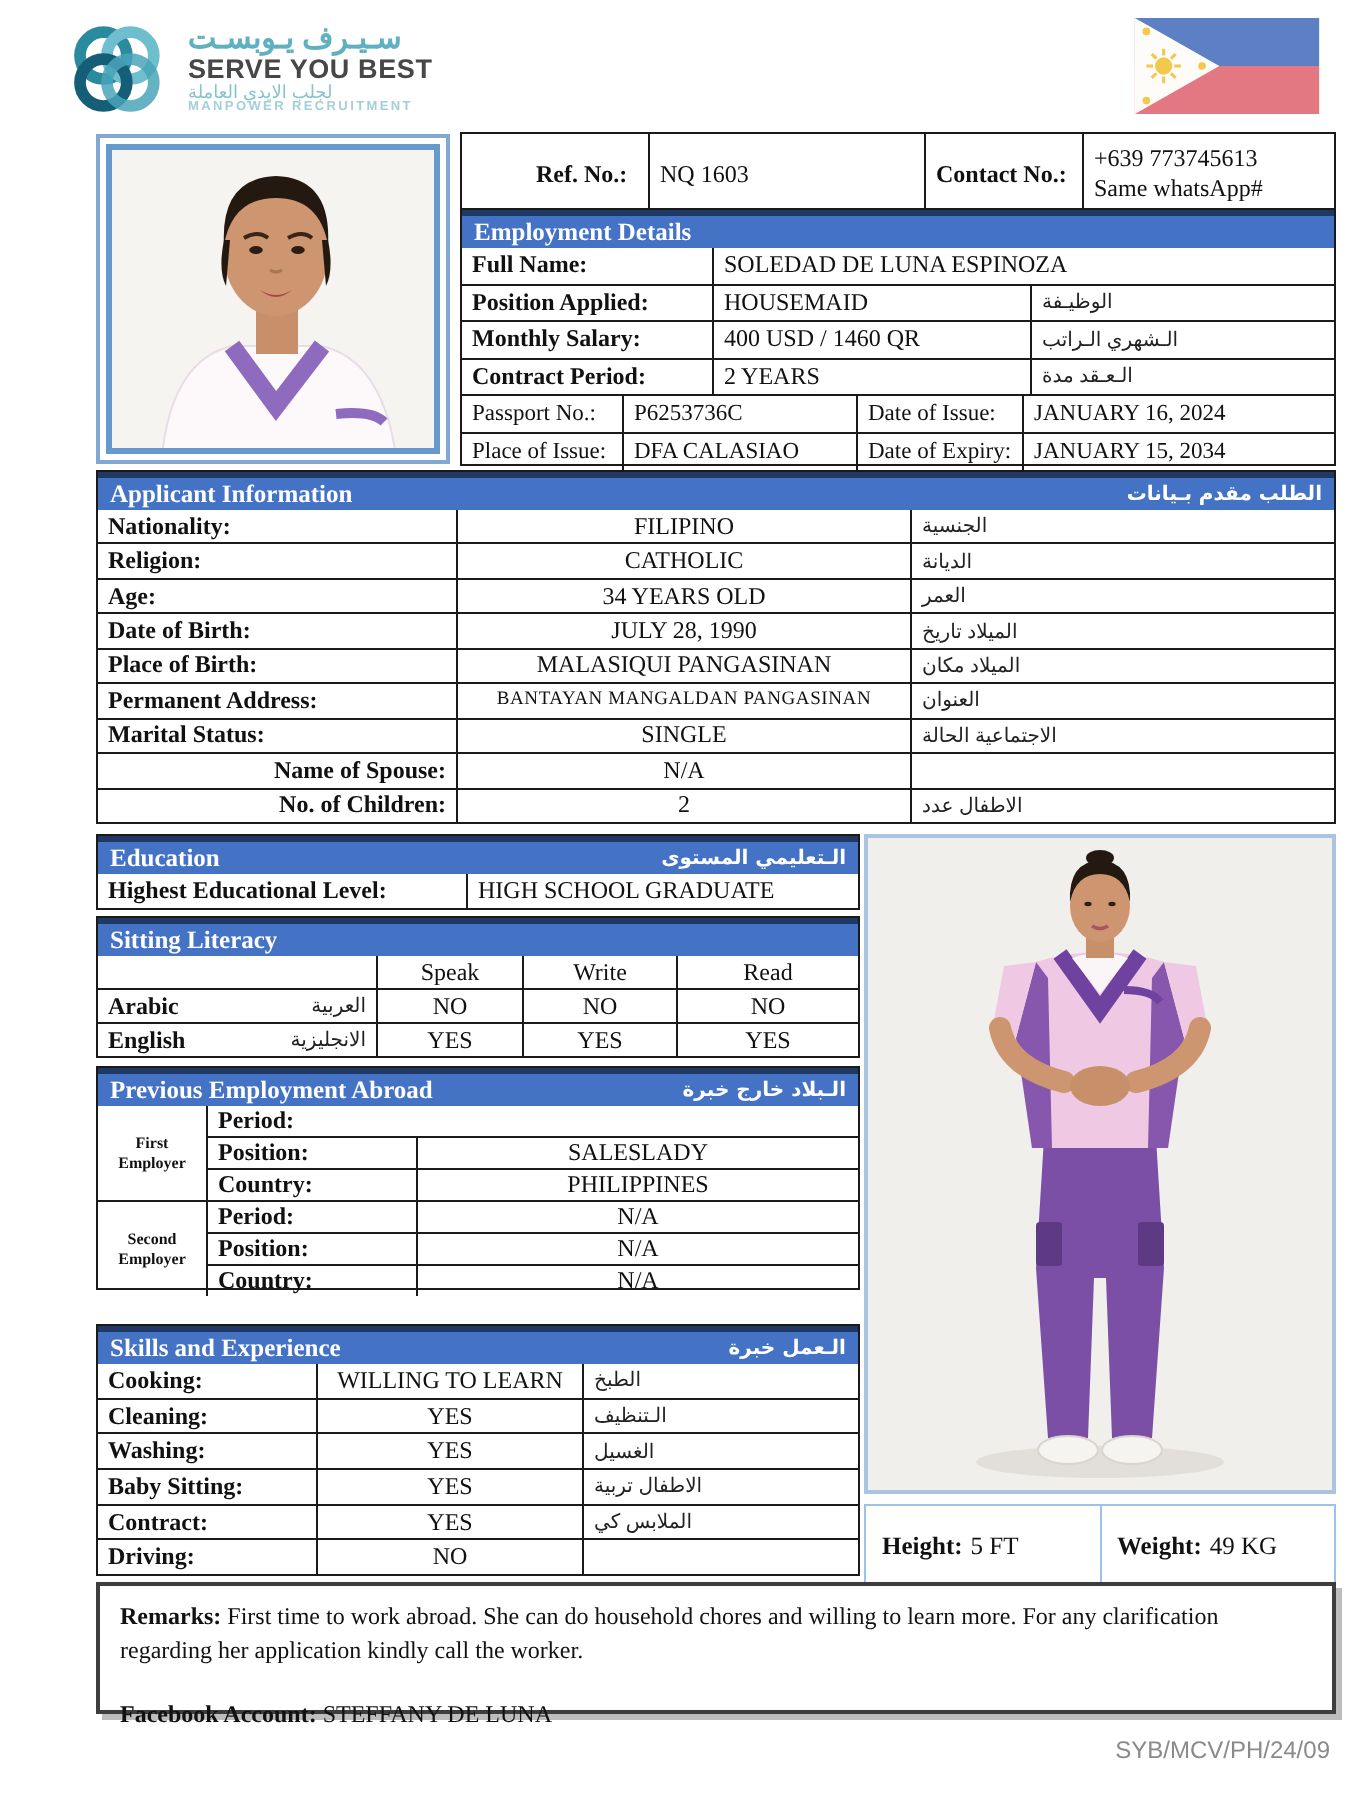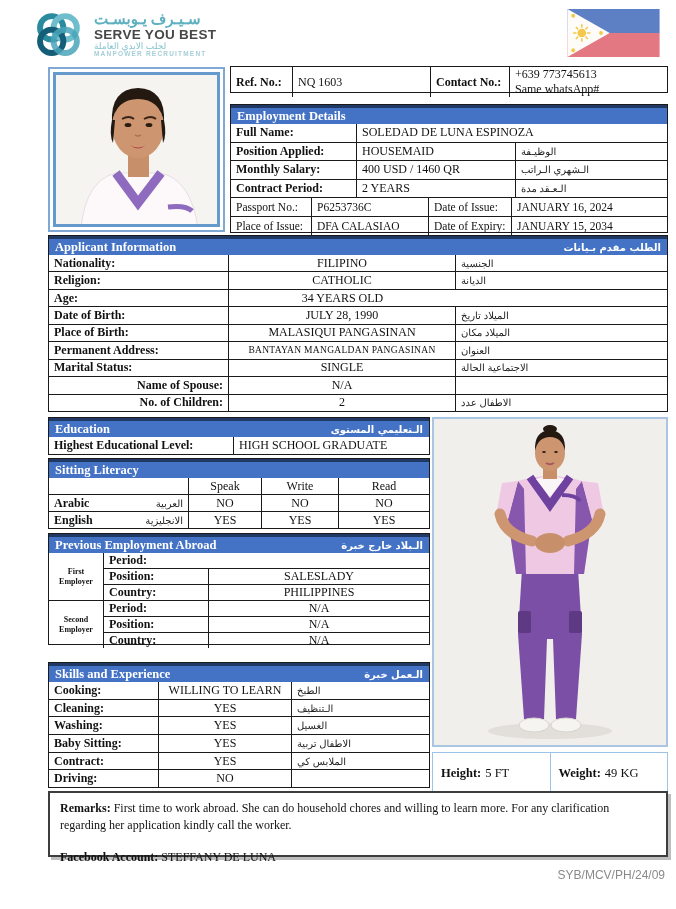--- a/index.html
+++ b/index.html
@@ -29,21 +29,21 @@
     font-size:12.5px; display:flex; justify-content:space-between; align-items:center;
     padding:0 6px; height:19px; flex:none;
   }
   .sec-head .ar-h { font-family:"DejaVu Sans", sans-serif; font-size:10px; font-weight:bold; direction:rtl; }
   .h185 { height:18.5px; flex:none; }
   .fx { flex:1; }
 
   
   .brand { display:flex; align-items:center; gap:8px; }
   .brand-text { display:flex; flex-direction:column; line-height:1.05; }
-  .brand-ar { font-family:Liberation Serif, serif; font-size:15px; color:#5fb0c0; font-weight:bold; direction:rtl; text-align:left; }
+  .brand-ar { font-family:Liberation Sans, sans-serif; font-size:15px; color:#5fb0c0; font-weight:bold; direction:rtl; text-align:left; }
   .brand-en { font-family:"Liberation Sans", sans-serif; font-size:13.5px; font-weight:bold; color:#474747; letter-spacing:0.3px; }
   .brand-ar2 { font-family:Liberation Sans, sans-serif; font-size:9px; color:#85c3ce; direction:rtl; text-align:left; }
   .brand-en2 { font-family:"Liberation Sans", sans-serif; font-size:6.5px; color:#a5cfd8; letter-spacing:1.2px; font-weight:bold; }
 
   
   .headshot-frame { border:2px solid #7fa8d4; padding:3px; background:#fff; }
   .headshot-inner { border:3px solid #6699cc; width:100%; height:100%; overflow:hidden; }
 
   
   .photo-frame { border:2px solid #a9c5e2; background:#fff; overflow:hidden; }
@@ -126,21 +126,21 @@
         <path d="M66,44 q7,-4 12,0" stroke="#3a2417" stroke-width="2" fill="none"></path>
         <path d="M88,44 q7,-4 12,0" stroke="#3a2417" stroke-width="2" fill="none"></path>
         <ellipse cx="72" cy="50" rx="3.4" ry="2" fill="#2c1c12"></ellipse>
         <ellipse cx="93" cy="50" rx="3.4" ry="2" fill="#2c1c12"></ellipse>
         <path d="M79,60 q3,2 6,0" stroke="#a87755" stroke-width="1.6" fill="none"></path>
         <path d="M74,70 q8,5 16,0 q-8,7 -16,0 Z" fill="#b0414a"></path>
       </svg>
     </div>
   </div>
 
-  <div class="abs tbl" style="left:230px; top:66px; width:438px; height:27px;">
+  <div class="abs tbl" style="left:230px; top:66px; width:438px; height:42px;padding-left:32px;">
     <div class="trow fx">
       <div class="cell lbl" style="width:62px;">Ref. No.:</div>
       <div class="cell val" style="width:138px;">NQ 1603</div>
       <div class="cell lbl" style="width:79px;">Contact No.:</div>
       <div class="cell val grow" style="flex-direction:column; align-items:flex-start; justify-content:center; line-height:1.25;">
         <span>+639 773745613</span>
         <span>Same whatsApp#</span>
       </div>
     </div>
   </div>
@@ -193,20 +193,21 @@
       <div class="cell ar grow">الجنسية</div>
     </div>
     <div class="trow fx">
       <div class="cell lbl" style="width:180px;">Religion:</div>
       <div class="cell val ctr" style="width:227px;">CATHOLIC</div>
       <div class="cell ar grow">الديانة</div>
     </div>
     <div class="trow fx">
       <div class="cell lbl" style="width:180px;">Age:</div>
       <div class="cell val ctr" style="width:227px;">34 YEARS OLD</div>
+      <div class="cell ar grow">العمر</div>
     </div>
     <div class="trow fx">
       <div class="cell lbl" style="width:180px;">Date of Birth:</div>
       <div class="cell val ctr" style="width:227px;">JULY 28, 1990</div>
       <div class="cell ar grow">الميلاد تاريخ</div>
     </div>
     <div class="trow fx">
       <div class="cell lbl" style="width:180px;">Place of Birth:</div>
       <div class="cell val ctr" style="width:227px;">MALASIQUI PANGASINAN</div>
       <div class="cell ar grow">الميلاد مكان</div>

